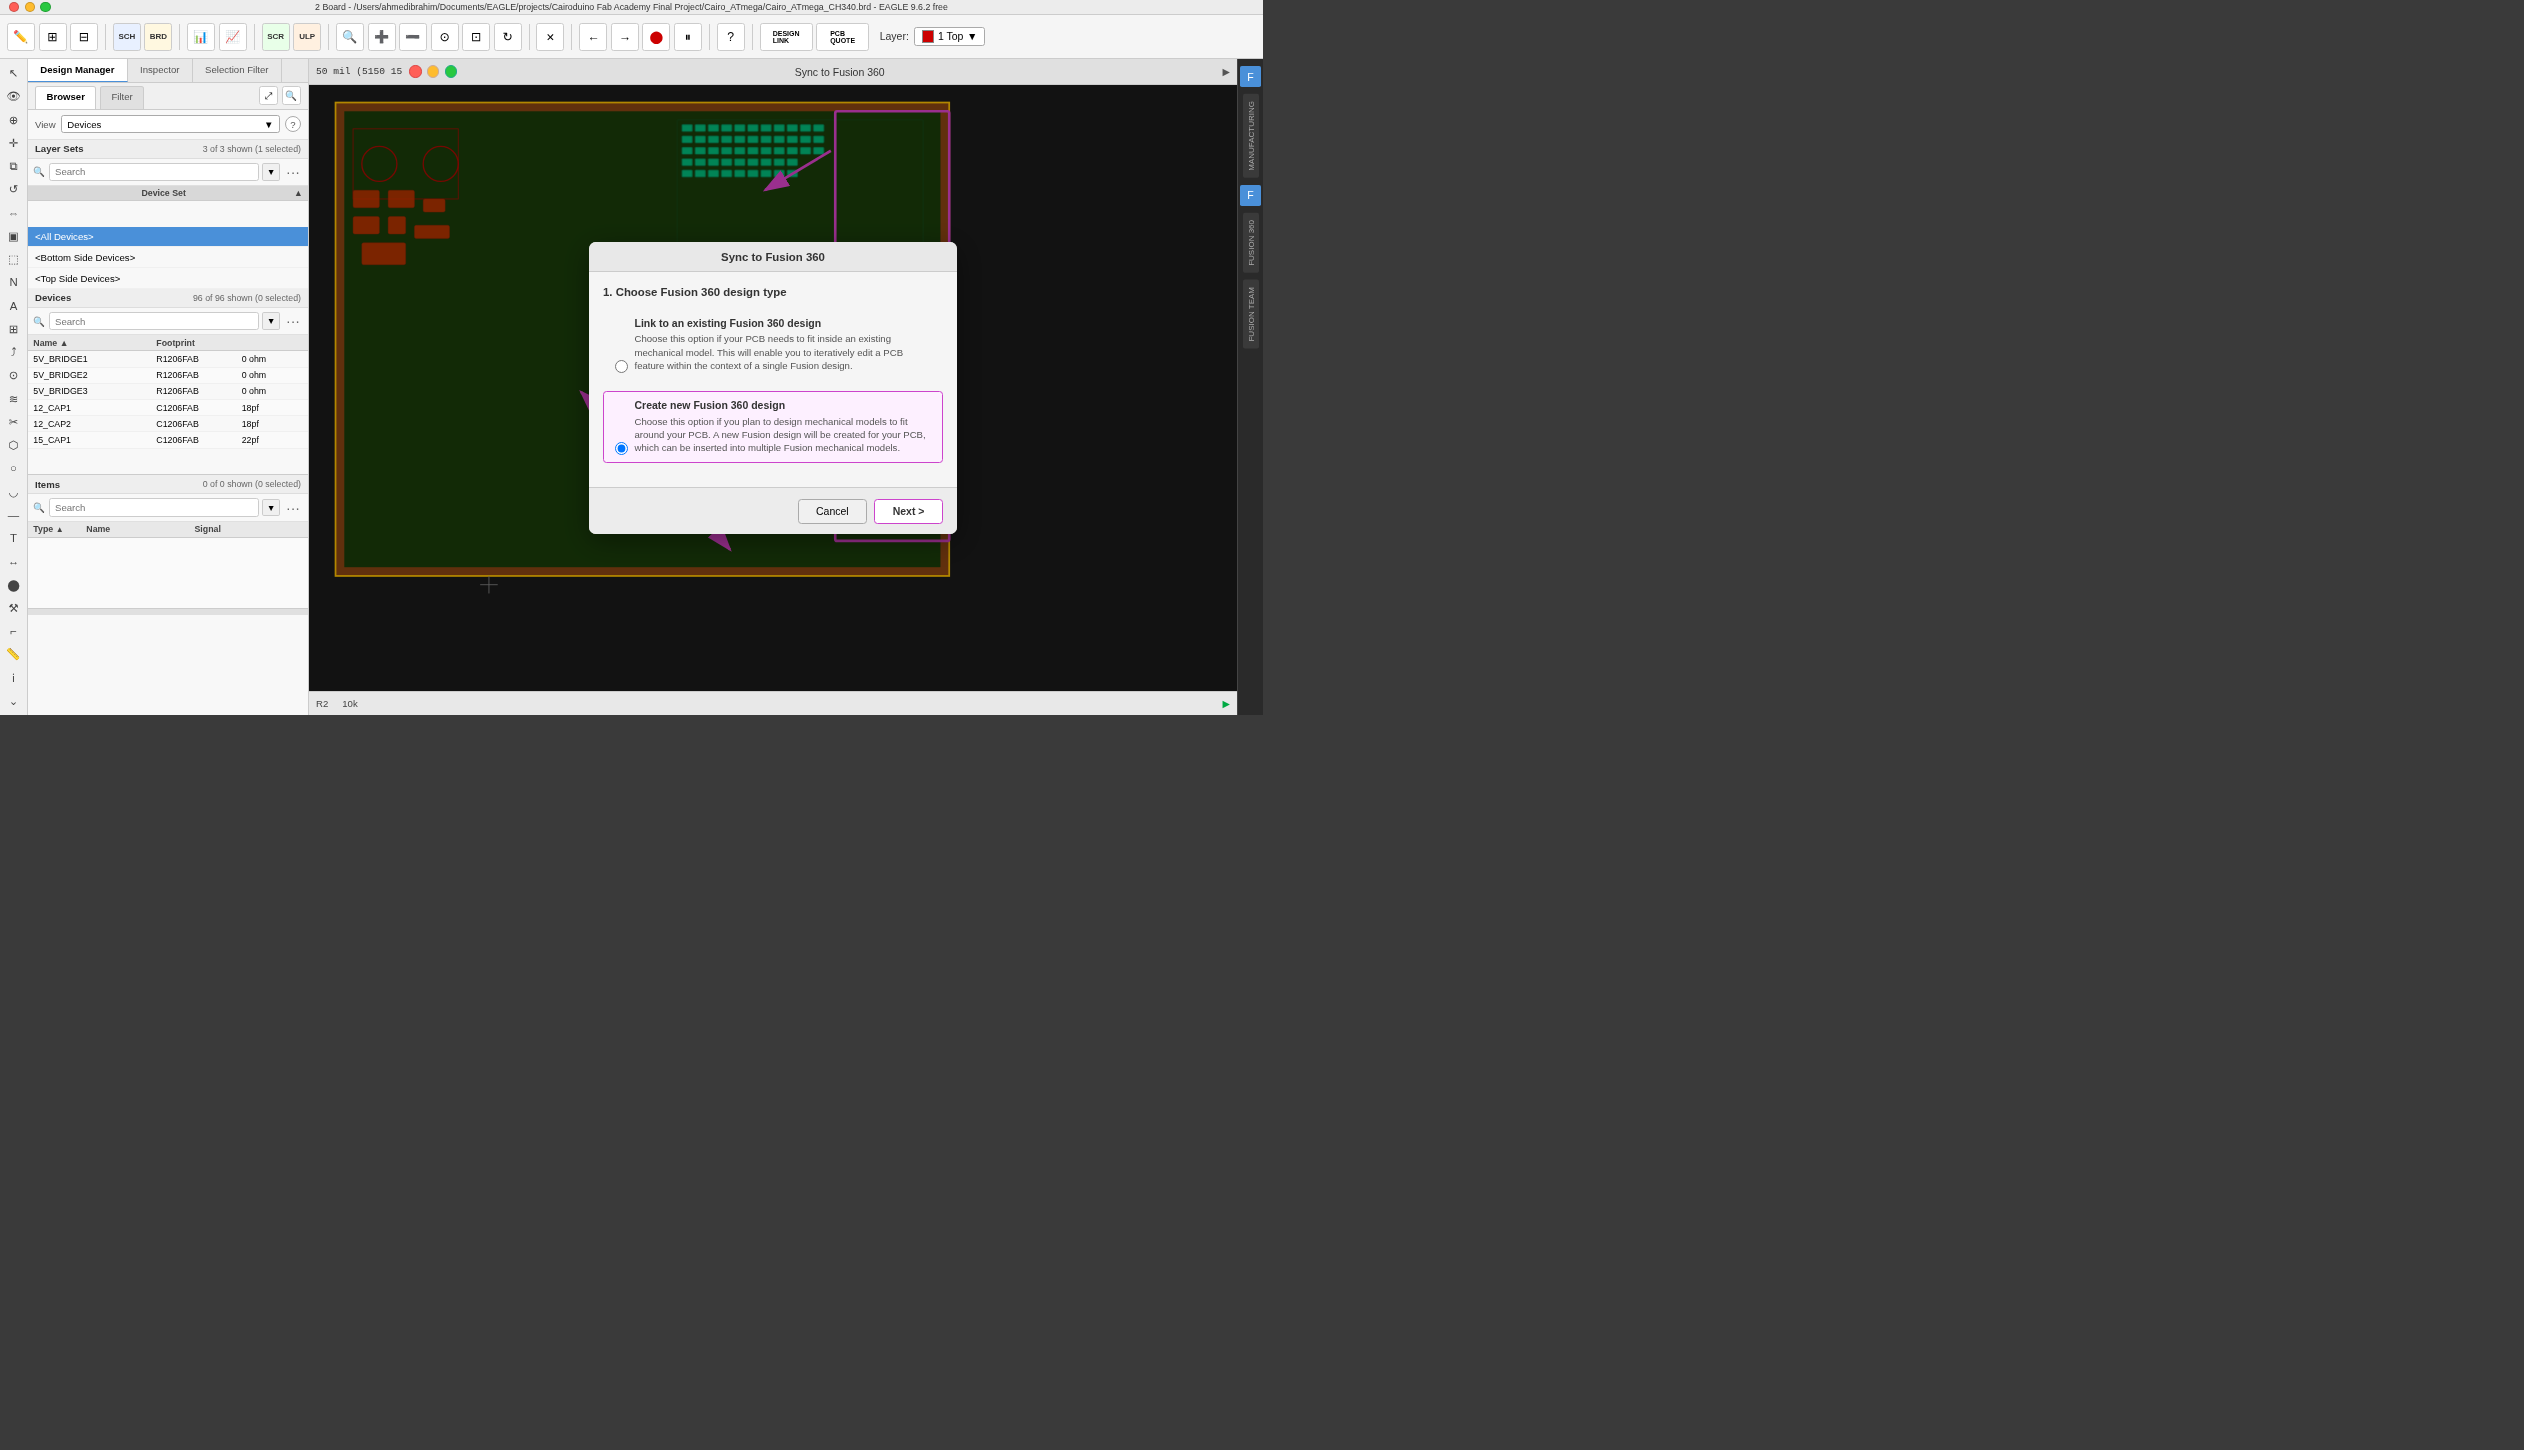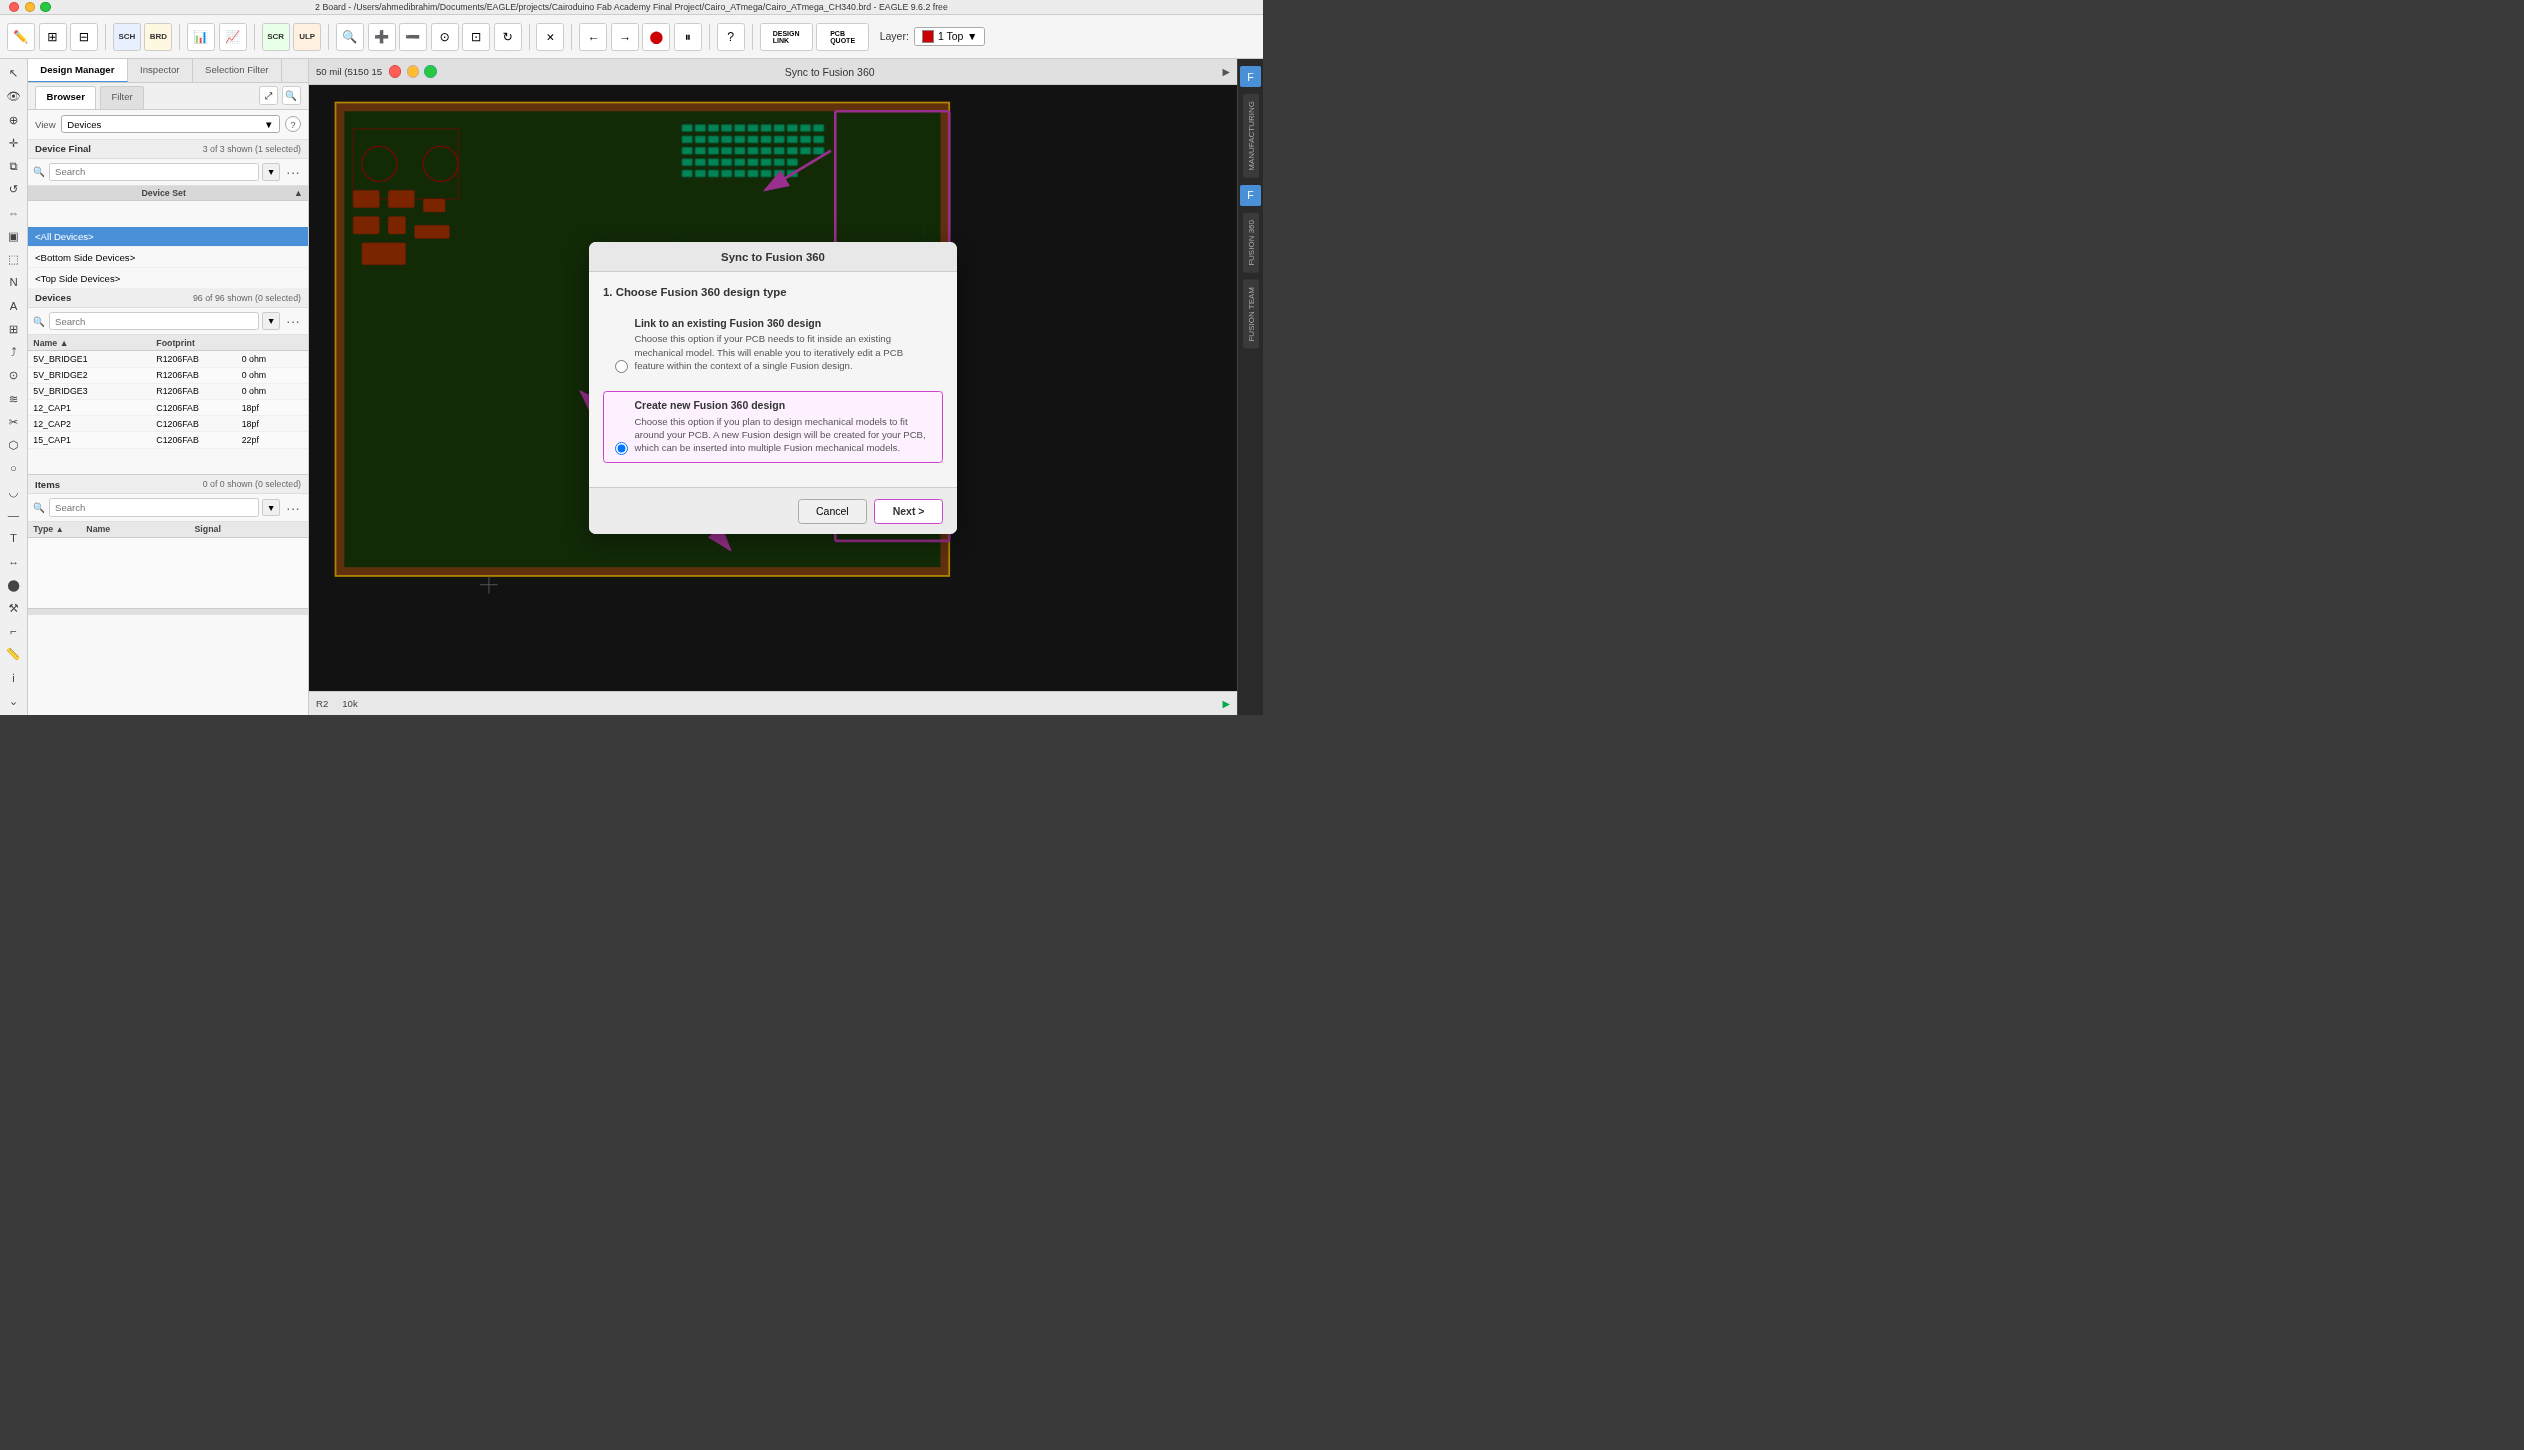--- a/index.html
+++ b/index.html
@@ -122,21 +122,21 @@
       background: #e8e8e8; border-top: 0.9px solid #ccc; display: flex; align-items: center;
       padding: 0 7px; font-size: 9.6px; color: #444; gap: 14px;
     }
 
     
     .canvas-top-bar {
       position: absolute; top: 0; left: 0; right: 0; height: 26px;
       background: #e0e0e0; border-bottom: 0.9px solid #ccc; display: flex; align-items: center;
       padding: 0 7px; gap: 7px; z-index: 10;
     }
-    .coord-display { font-size: 9.6px; color: #333; }
+    .coord-display { font-size: 9.6px; color: #333; font-family: Liberation Mono, monospace; }
     .traffic-lights { display: flex; gap: 5.3px; }
     .tl { width: 12.3px; height: 12.3px; border-radius: 50%; }
     .tl-red { background: #ff5f57; border: 0.9px solid #d44; }
     .tl-yellow { background: #febc2e; border: 0.9px solid #ca9; }
     .tl-green { background: #28c840; border: 0.9px solid #2a8; }
     .sync-label { font-size: 10.5px; color: #333; flex: 1; text-align: center; }
 
     
     .pcb-canvas { position: absolute; top: 26px; left: 0; right: 0; bottom: 24.6px; background: #1e1e1e; overflow: hidden; }
 
@@ -282,21 +282,21 @@
     <div class="view-row">
       <span class="view-label">View</span>
       <div class="view-dropdown">
         <span>Devices</span>
         <span>▼</span>
       </div>
       <div class="help-btn">?</div>
     </div>
 
     <div class="section-header">
-      <span class="section-title">Device Final</span>
+      <span class="section-title">Layer Sets</span>
       <span class="section-count">3 of 3 shown (1 selected)</span>
     </div>
     <div class="search-row">
       <span style="color:#888;font-size:9.6px;">🔍</span>
       <input class="search-input" type="text" placeholder="Search" style="">
       <div class="search-dropdown-btn">▼</div>
       <div class="more-btn">···</div>
     </div>
 
     <div class="device-set-header">

